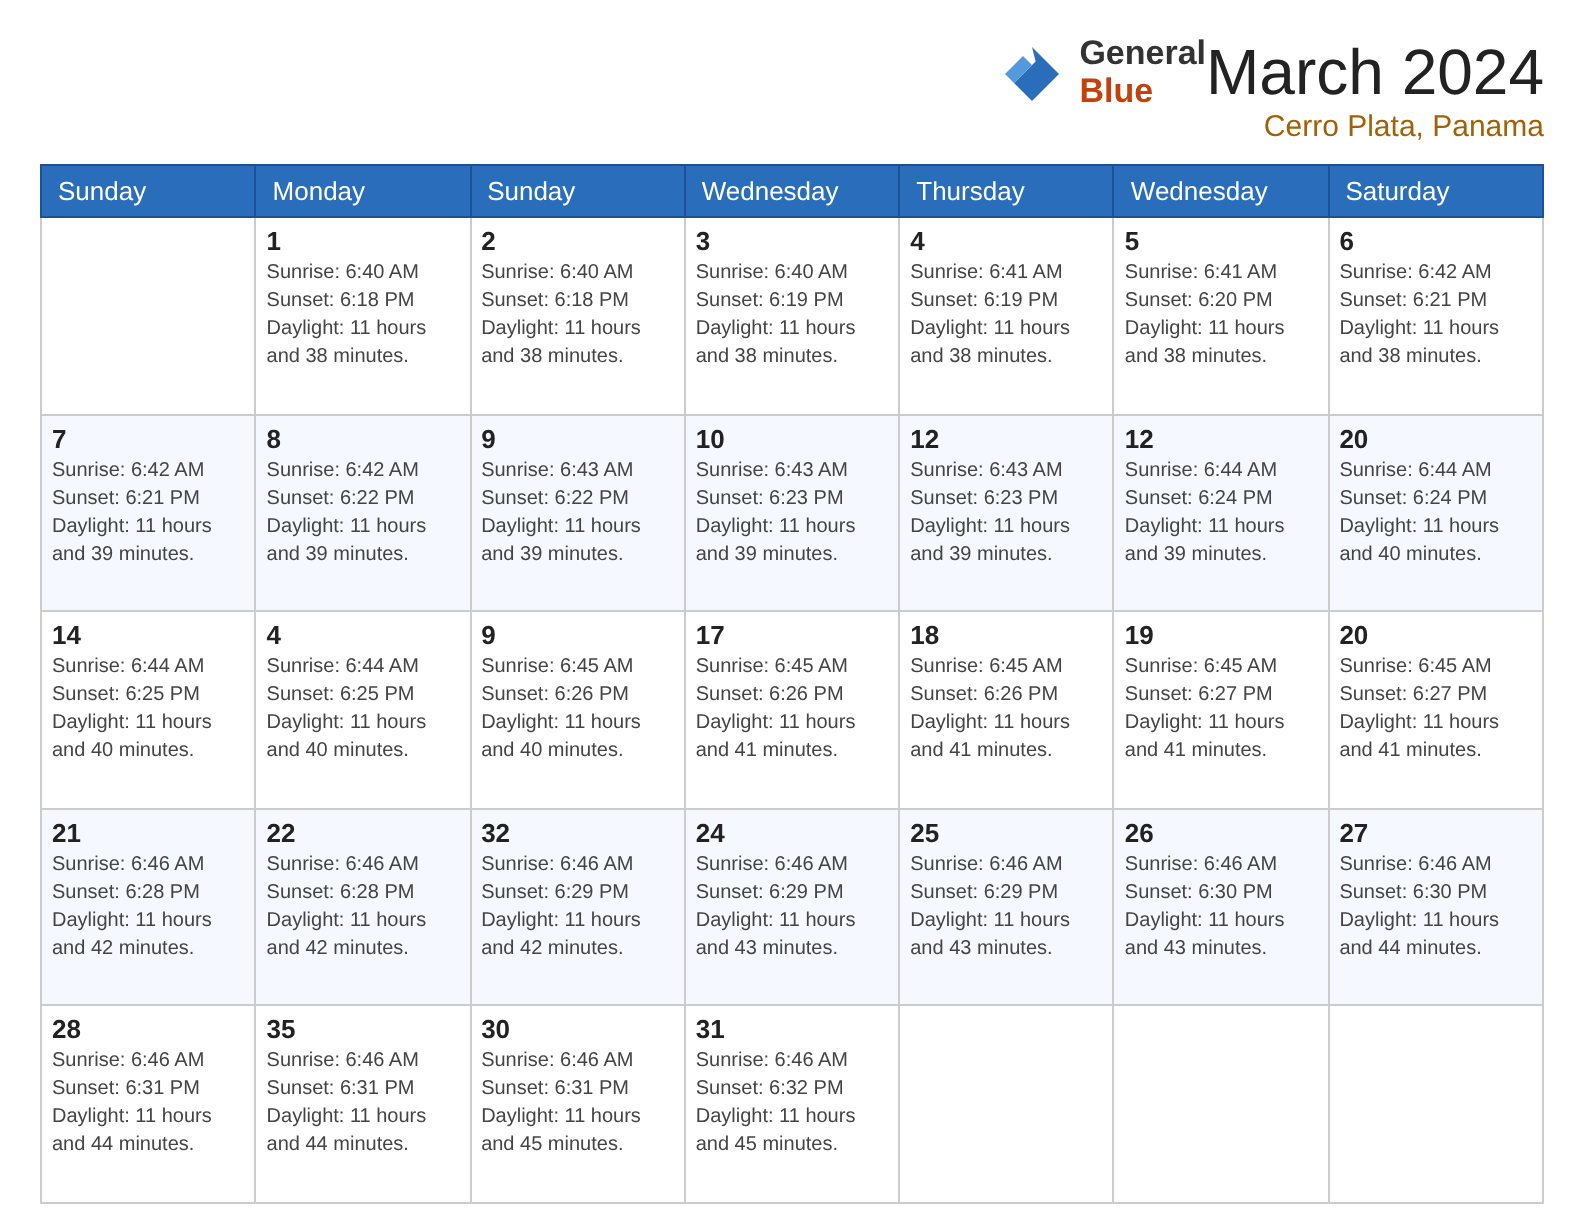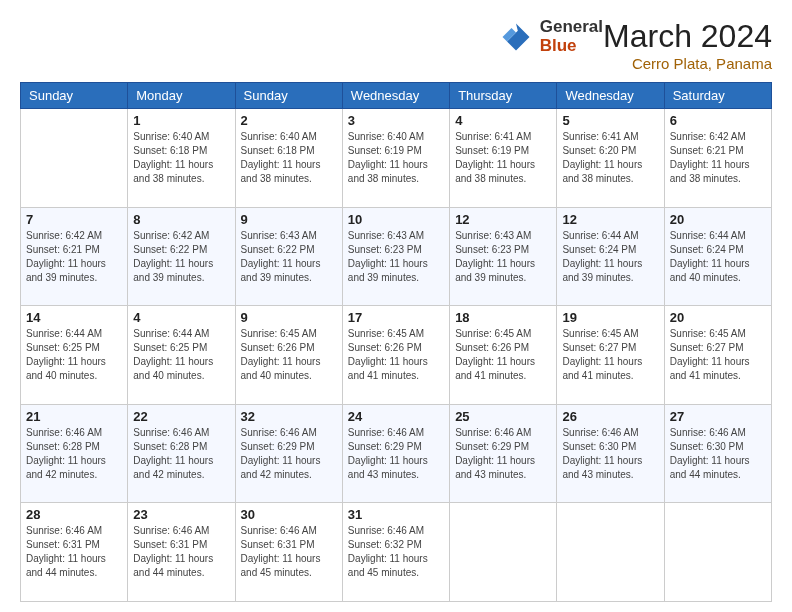--- a/index.html
+++ b/index.html
@@ -337,21 +337,21 @@
         </tr>
         <tr>
           <td>
             <span class="day-num">28</span>
             <div class="day-info" style="white-space: pre-line;">Sunrise: 6:46 AM
 Sunset: 6:31 PM
 Daylight: 11 hours
 and 44 minutes.</div>
           </td>
           <td>
-            <span class="day-num">23</span>
+            <span class="day-num">35</span>
             <div class="day-info" style="white-space: pre-line;">Sunrise: 6:46 AM
 Sunset: 6:31 PM
 Daylight: 11 hours
 and 44 minutes.</div>
           </td>
           <td>
             <span class="day-num">30</span>
             <div class="day-info" style="white-space: pre-line;">Sunrise: 6:46 AM
 Sunset: 6:31 PM
 Daylight: 11 hours

